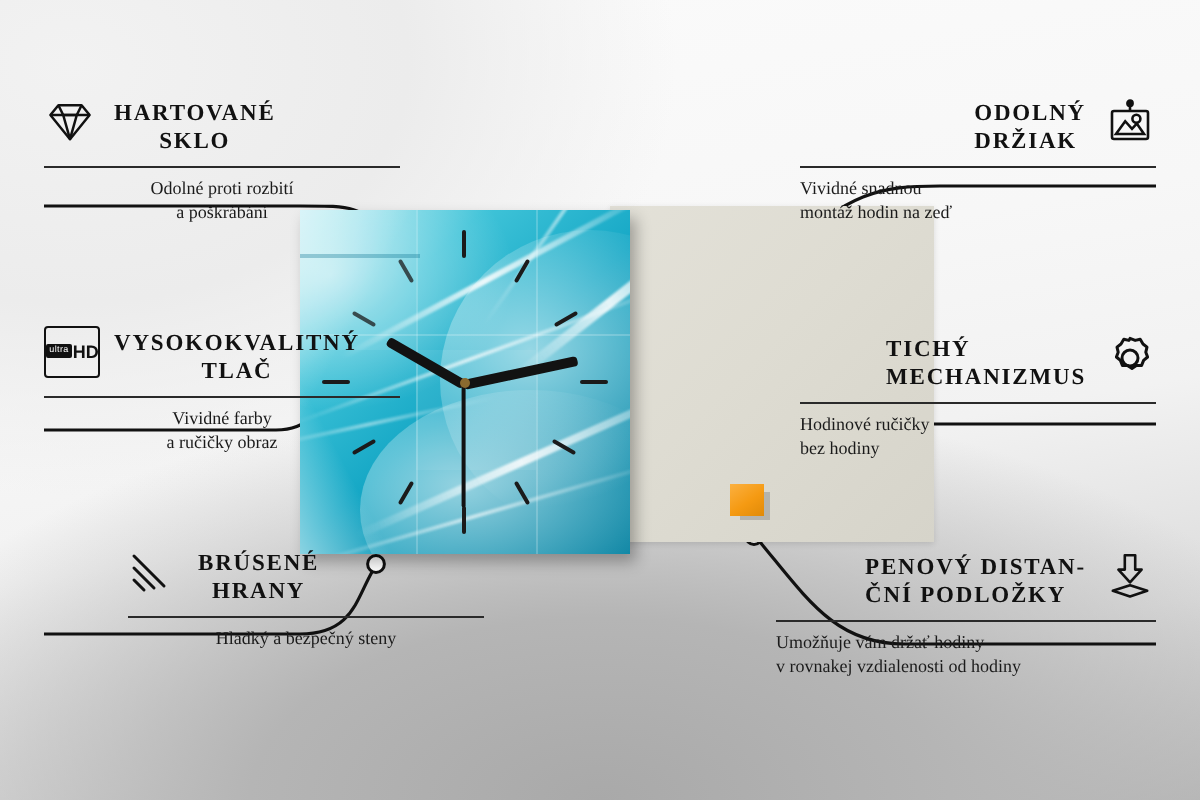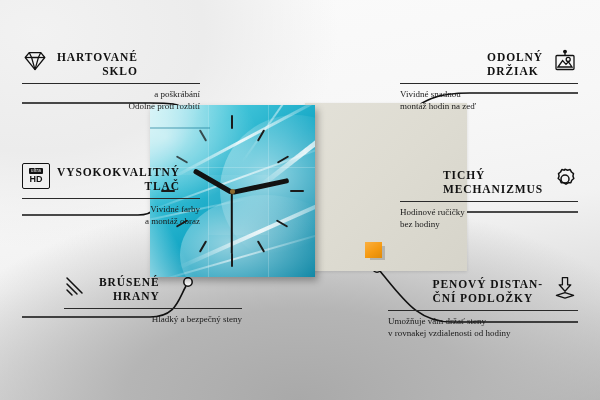--- a/index.html
+++ b/index.html
@@ -54,38 +54,38 @@
   .tile{position:absolute;background:rgba(255,255,255,.07);}
   .mark{position:absolute;background:#1b1b1b;border-radius:1px;}
   .hand{position:absolute;background:#121212;border-radius:2px;transform-origin:left center;}
   .hub{
     position:absolute;left:50%;top:50%;width:5px;height:5px;margin:-2.5px 0 0 -2.5px;
     background:#8a6a2f;border-radius:50%;z-index:6;
   }
 
   
   .feat{position:absolute;width:178px;}
-  .feat.left{text-align:right;}
+  .feat.left{text-align:center;}
   .feat.right{text-align:left;}
   .ft-head{display:flex;align-items:flex-start;gap:9px;}
   .feat.right .ft-head{flex-direction:row-reverse;}
   .ft-title{
     font-size:11.5px;font-weight:700;letter-spacing:.9px;color:#111;
     line-height:14px;text-transform:uppercase;font-family:"Liberation Serif",serif;
   }
   .ft-rule{height:1px;background:#2a2a2a;margin:5px 0 4px;width:100%;}
   .ft-desc{
     font-size:9px;line-height:12px;color:#1a1a1a;
     font-family:"Liberation Serif",serif;
   }
   .ft-icon{width:26px;height:26px;flex:0 0 26px;margin-top:-2px;}
   .ft-icon svg{display:block;width:26px;height:26px;}
   .hd-badge{
     width:26px;height:24px;border:1.6px solid #111;border-radius:2px;
-    display:flex;flex-direction:column;align-items:center;justify-content:center;
+    display:flex;flex-direction:row;align-items:center;justify-content:center;
     font-family:"Liberation Sans",sans-serif;line-height:1;
   }
   .hd-ultra{font-size:4.5px;letter-spacing:.2px;color:#fff;background:#111;
     padding:1px 2px;border-radius:1px;margin-bottom:1px;}
   .hd-hd{font-size:9px;font-weight:700;color:#111;}
 </style>
 </head>
 <body>
 
 <div id="stage">
@@ -166,40 +166,40 @@
               <path d="M9.6,9.5 H16.4"></path>
         </g>
           </svg>
       </div>
       <div>
         <div class="ft-title">HARTOVANÉ</div>
         <div class="ft-title">SKLO</div>
       </div>
     </div>
     <div class="ft-rule"></div>
+    <div class="ft-desc">Odolné proti rozbití</div>
     <div class="ft-desc">a poškrábání</div>
-    <div class="ft-desc">Odolné proti rozbití</div>
   </div>
 
   <div class="feat left" style="left:22px;top:165px;">
     <div class="ft-head">
       <div class="ft-icon">
         <div class="hd-badge">
           <span class="hd-ultra">ultra</span>
           <span class="hd-hd">HD</span>
         </div>
       </div>
       <div>
         <div class="ft-title">VYSOKOKVALITNÝ</div>
         <div class="ft-title">TLAČ</div>
       </div>
     </div>
     <div class="ft-rule"></div>
     <div class="ft-desc">Vividné farby</div>
-    <div class="ft-desc">a montáž obraz</div>
+    <div class="ft-desc">a ručičky obraz</div>
   </div>
 
   <div class="feat left" style="left:22px;top:275px;margin-left:42px;">
     <div class="ft-head">
       <div class="ft-icon">
         <svg viewBox="0 0 26 26">
             <g stroke="#111" stroke-width="1.5" stroke-linecap="round">
           <path d="M3,5 L18,20"></path>
               <path d="M3,11 L13,21"></path>
               <path d="M3,17 L8,22"></path>
@@ -267,17 +267,17 @@
           <path d="M13,17.6 L21.6,20.4 L13,23.2 L4.4,20.4 Z"></path>
         </g>
           </svg>
       </div>
       <div>
         <div class="ft-title">PENOVÝ DISTAN-</div>
         <div class="ft-title">ČNÍ PODLOŽKY</div>
       </div>
     </div>
     <div class="ft-rule"></div>
-    <div class="ft-desc">Umožňuje vám držať steny</div>
+    <div class="ft-desc">Umožňuje vám držať hodiny</div>
     <div class="ft-desc">v rovnakej vzdialenosti od hodiny</div>
   </div>
 
 </div>
 
 </body></html>

